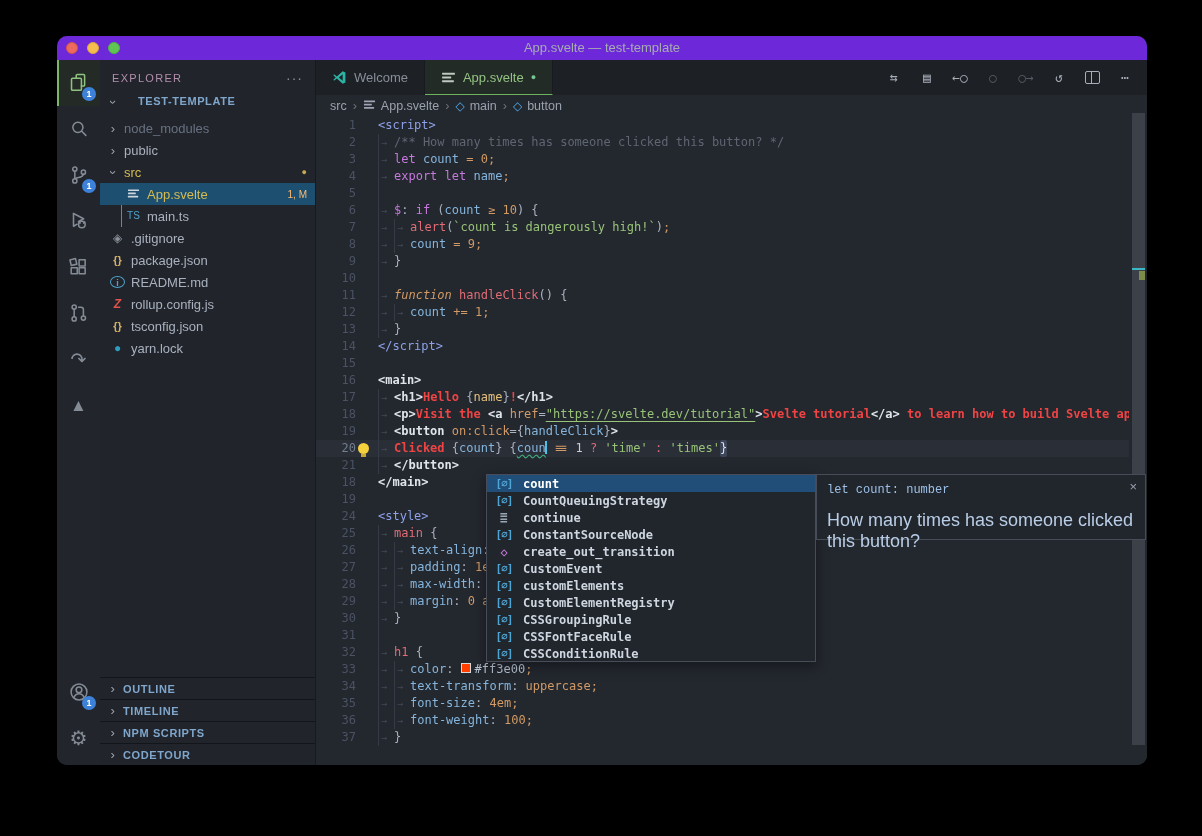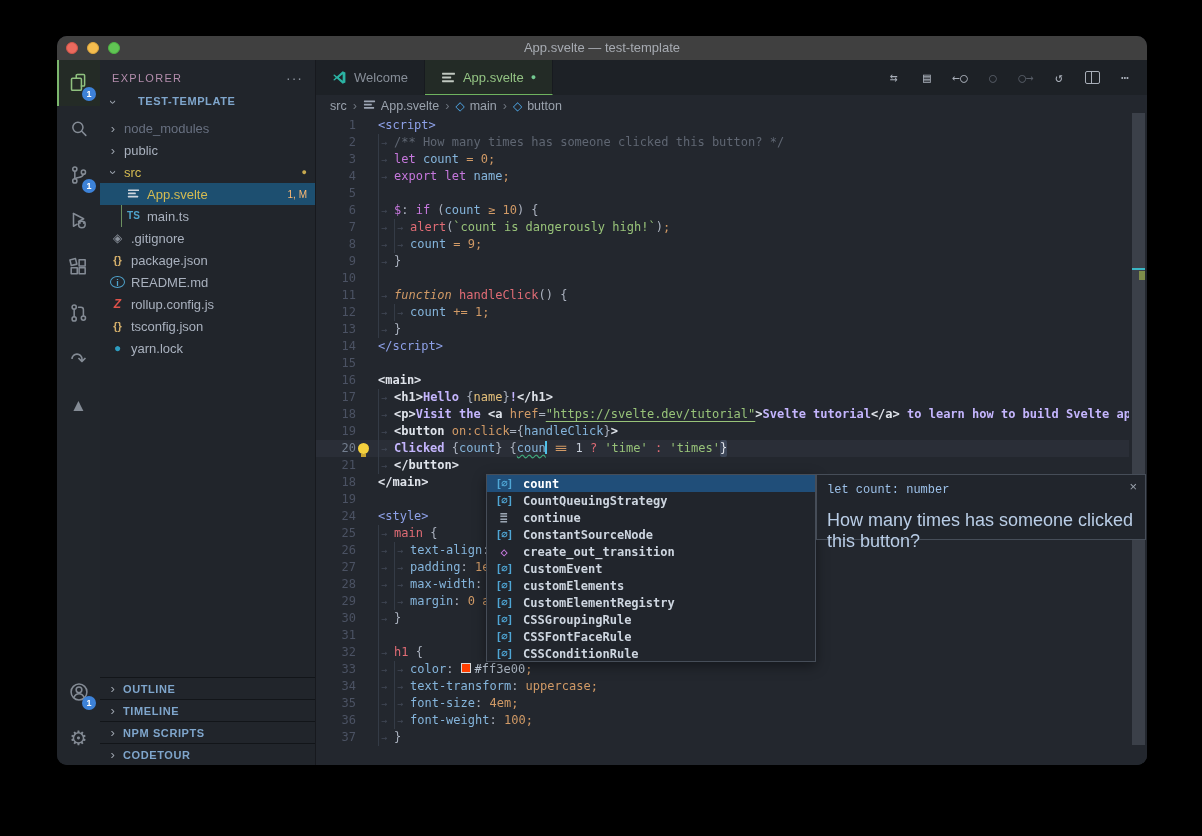--- a/index.html
+++ b/index.html
@@ -1,20 +1,20 @@
 <!DOCTYPE html>
 <html><head>
 <meta charset="utf-8">
 <style>
   html,body{margin:0;padding:0;background:#000;width:1202px;height:836px;overflow:hidden;
     font-family:"Liberation Sans",sans-serif;-webkit-font-smoothing:antialiased;}
   .window{position:absolute;left:57px;top:36px;width:1090px;height:729px;background:#23272e;
     border-radius:10px;overflow:hidden;box-shadow:0 25px 70px rgba(0,0,0,.6);}
   
-  .titlebar{position:absolute;top:0;left:0;right:0;height:24px;background:#404040;}
+  .titlebar{position:absolute;top:0;left:0;right:0;height:24px;background:#6d28d9;}
   .lights{position:absolute;left:9px;top:6px;display:flex;gap:9px;}
   .light{width:12px;height:12px;border-radius:50%;}
   .l-red{background:#ec6a5e;border:1px solid #d2554a;box-sizing:border-box;}
   .l-yel{background:#f5bd4f;border:1px solid #dda73e;box-sizing:border-box;}
   .l-grn{background:#61c554;border:1px solid #4eb244;box-sizing:border-box;}
   .win-title{position:absolute;top:0;left:0;right:0;height:24px;line-height:24px;text-align:center;
     font-size:13px;color:#a7abb2;}
   
   .activitybar{position:absolute;left:0;top:24px;width:43px;bottom:0;background:#22262c;border-right:1px solid #191c21;}
   .ab-item{position:relative;width:43px;height:46px;display:flex;align-items:center;justify-content:center;color:#848b95;cursor:pointer;}
@@ -37,21 +37,21 @@
   .tree-guide{position:absolute;left:21px;top:66px;width:1px;height:44px;background:#7aa56b;opacity:.85;}
   .ex-row{position:relative;height:22px;display:flex;align-items:center;gap:6px;font-size:13px;color:#a9b1be;cursor:pointer;padding-right:8px;}
   .ex-row .lbl{white-space:nowrap;}
   .ex-row.dim .lbl{color:#687080;}
   .ex-row.mod .lbl{color:#d5bb51;}
   .ex-row.sel{background:#1d4f70;}
   .ex-badge{margin-left:auto;font-size:10px;color:#fdba74;}
   .ex-dot{margin-left:auto;color:#c7a94f;font-size:9px;}
   .fico{width:15px;text-align:center;flex:0 0 15px;font-size:12px;line-height:1;}
   .fico svg{width:13px;height:11px;}
-  .ico-ts{color:#4fa3cc;font-weight:bold;font-size:10px;}
+  .ico-ts{color:#4fa3cc;font-weight:normal;font-size:10px;}
   .ico-git{color:#8a919b;font-size:12px;}
   .ico-braces{color:#d5b06b;font-weight:bold;font-size:11px;}
   .ico-info{display:inline-block;width:12px;height:12px;border:1px solid #4fa3cc;border-radius:50%;color:#4fa3cc;
     font-size:9px;line-height:12px;box-sizing:border-box;font-weight:bold;}
   .ico-rollup{color:#e0524a;font-weight:bold;font-style:italic;font-size:12px;}
   .ico-yarn{color:#2d9cc0;font-size:12px;}
   .ico-svelte{color:#cfd5dd;}
   .sb-sections{position:absolute;left:0;right:0;bottom:0;}
   .sb-sec{height:21px;border-top:1px solid #121519;display:flex;align-items:center;gap:5px;padding-left:8px;
     font-size:11px;font-weight:bold;letter-spacing:.6px;color:#7fa6cc;cursor:pointer;}
@@ -87,21 +87,21 @@
   .tabws{display:inline-block;width:15px;flex:0 0 15px;border-left:1px solid #343b46;color:#424957;}
   .tabws i{font-style:normal;font-size:10px;padding-left:2px;}
   .bulb{position:absolute;left:-20px;top:3px;width:11px;height:11px;border-radius:50%;background:#f5d13e;}
   .bulb::after{content:"";position:absolute;left:3px;bottom:-3px;width:5px;height:3px;background:#caa52f;}
   .t-pln{color:#abb2bf;} .t-pl2{color:#c8cfda;}
   .t-kw{color:#c678dd;} .t-kwi{color:#d19a66;font-style:italic;}
   .t-fn{color:#e06c75;} .t-var{color:#85b5dc;}
   .t-num{color:#d19a66;} .t-op{color:#d19a66;}
   .t-str{color:#98c379;} .t-strl{color:#98c379;text-decoration:underline;text-underline-offset:3px;}
   .t-cmt{color:#5f6672;} .t-stag{color:#8ea1e8;}
-  .t-tag{color:#dfe3ea;font-weight:bold;} .t-txt{color:#c4b5fd;font-weight:bold;}
+  .t-tag{color:#dfe3ea;font-weight:bold;} .t-txt{color:#ef4444;font-weight:bold;}
   .t-attr{color:#d19a66;} .t-gold{color:#e5c07b;}
   .t-prop{color:#85b5dc;} .t-val{color:#d19a66;} .t-val2{color:#b9c4d2;}
   .t-qm{color:#e06c75;}
   .t-sq{color:#85b5dc;text-decoration:underline;text-decoration-style:wavy;text-decoration-color:#3faa7c;text-underline-offset:2px;}
   .t-lig{color:#d19a66;display:inline-block;transform:scaleX(1.7);margin:0 4px;}
   .t-match{color:#dfe3ea;background:#3d4759;border-radius:2px;}
   .cursor{display:inline-block;width:2px;height:13px;background:#4fc1e9;margin:1px -1px 0 -1px;}
   .swatch{display:inline-block;width:10px;height:10px;background:#ff3e00;border:1px solid #d8d8d8;
     box-sizing:border-box;margin:2px 4px 0 0;}
   

